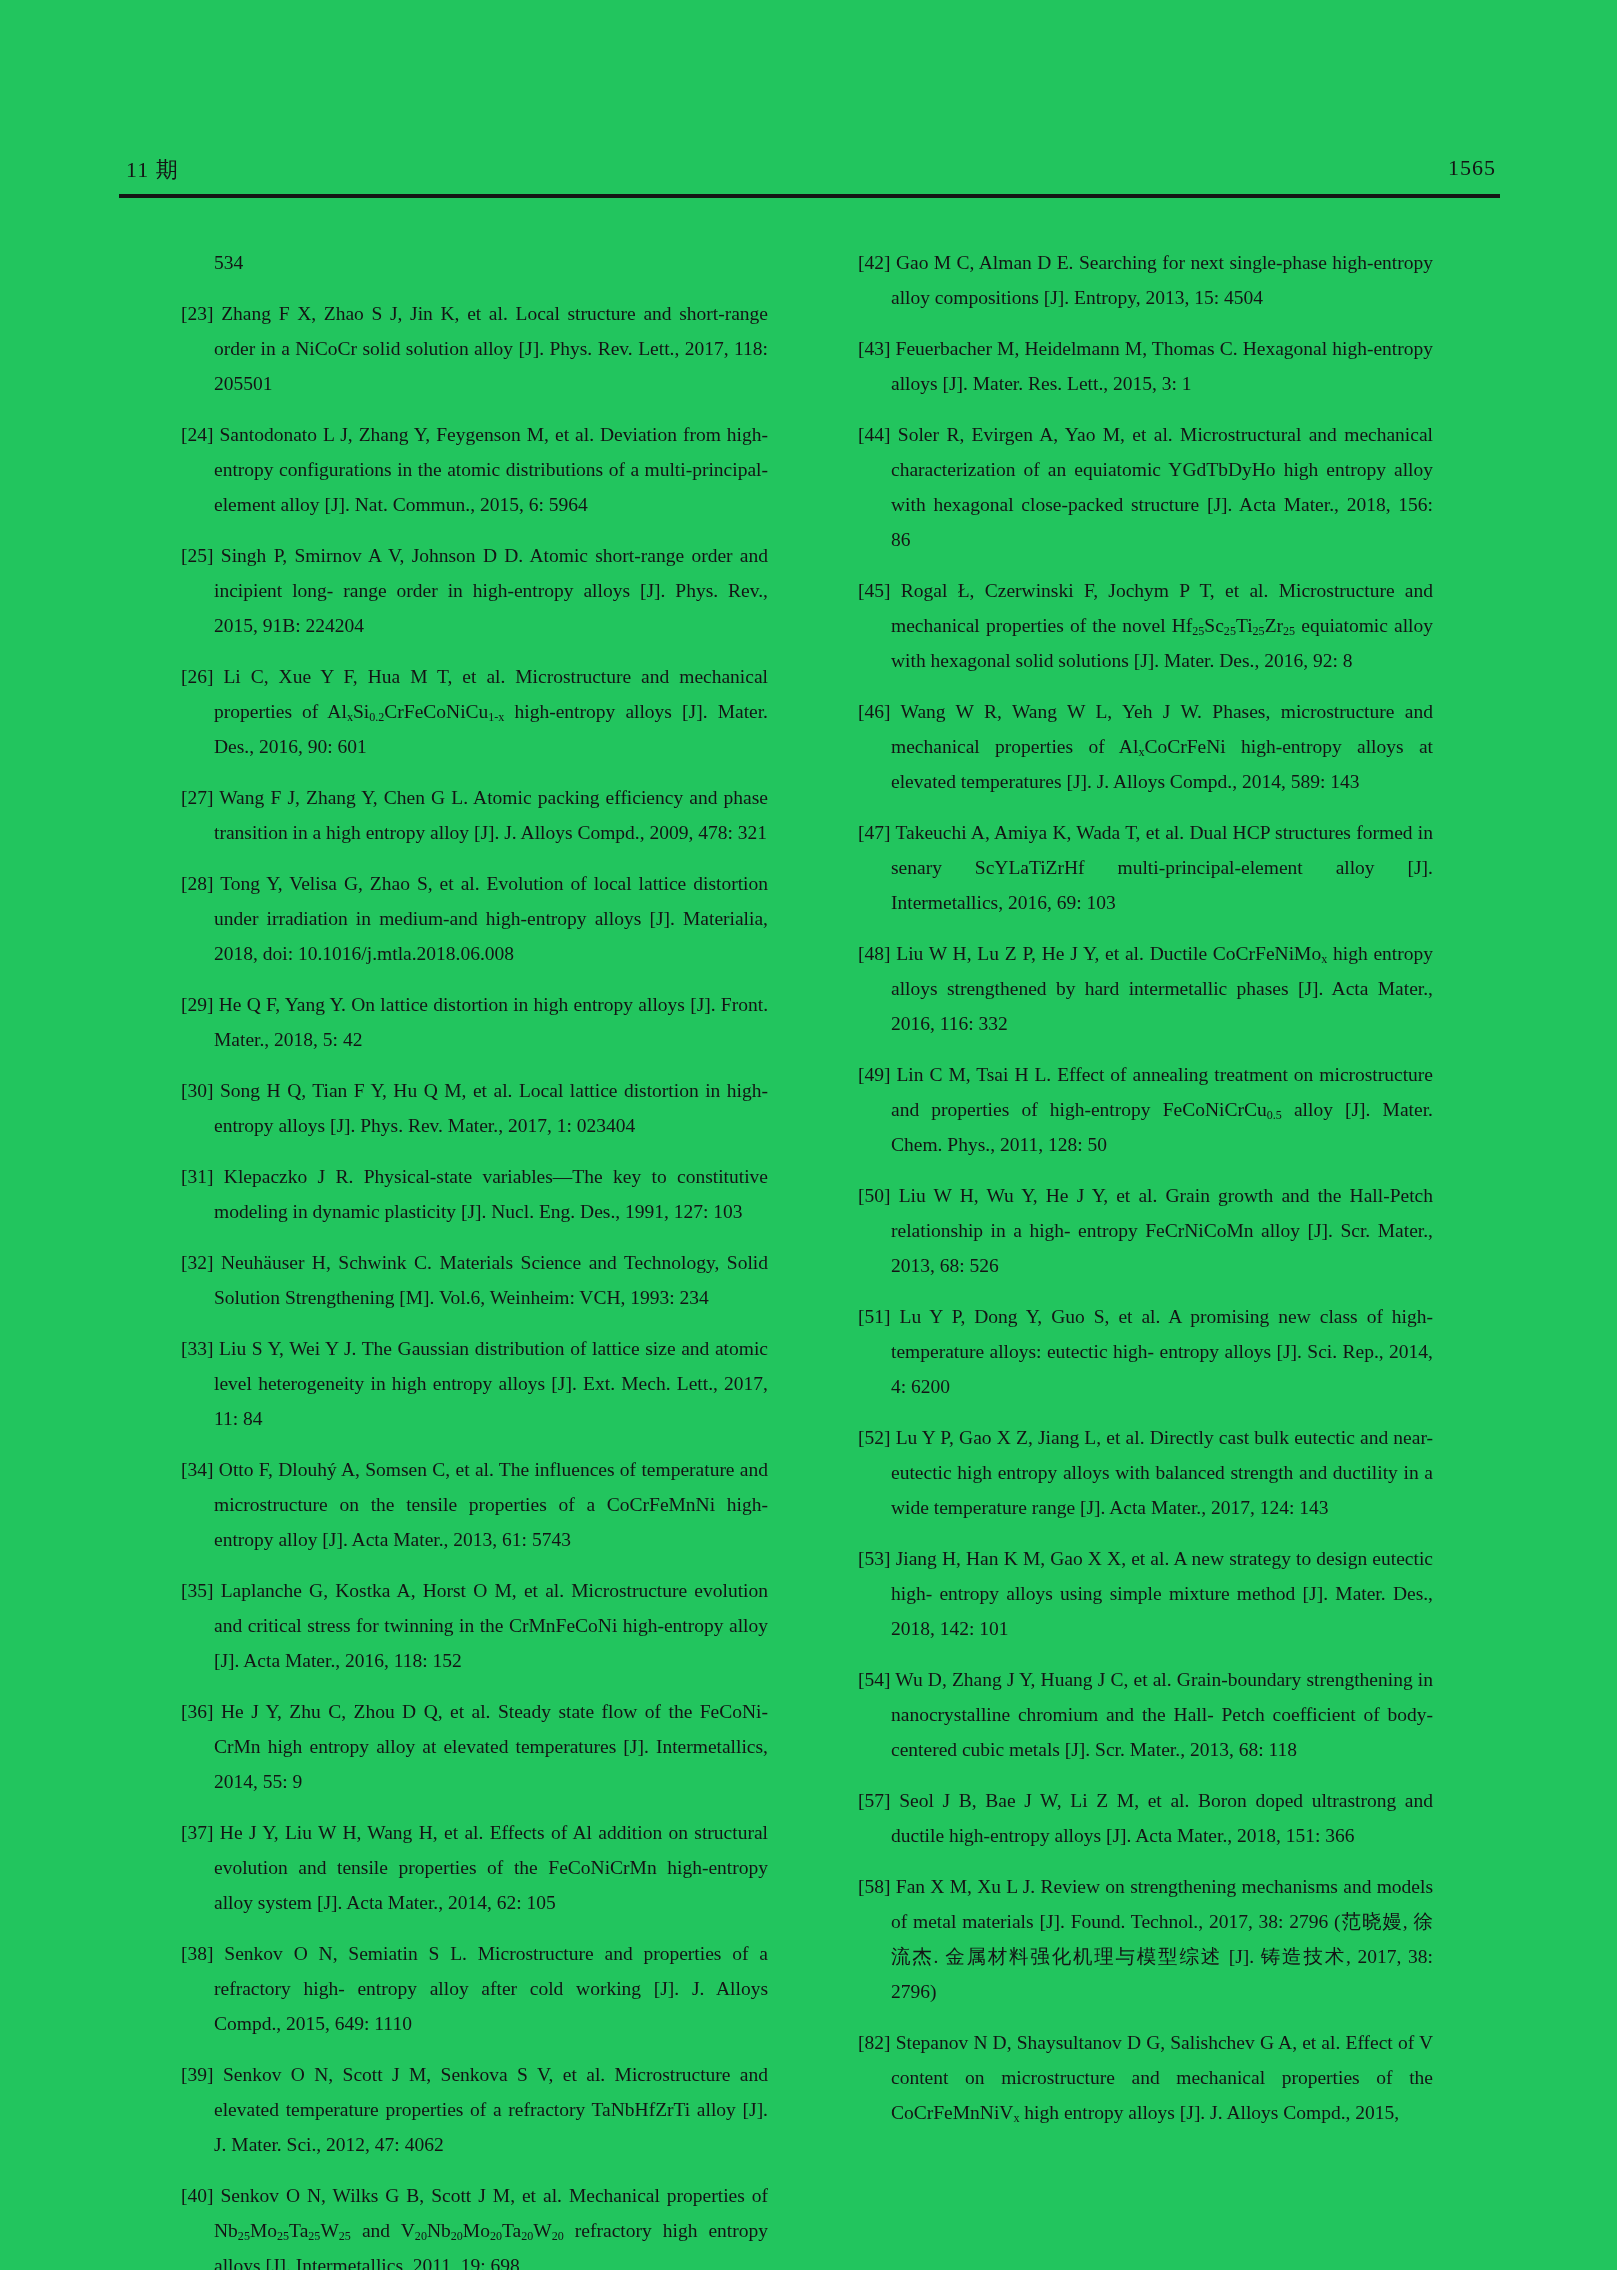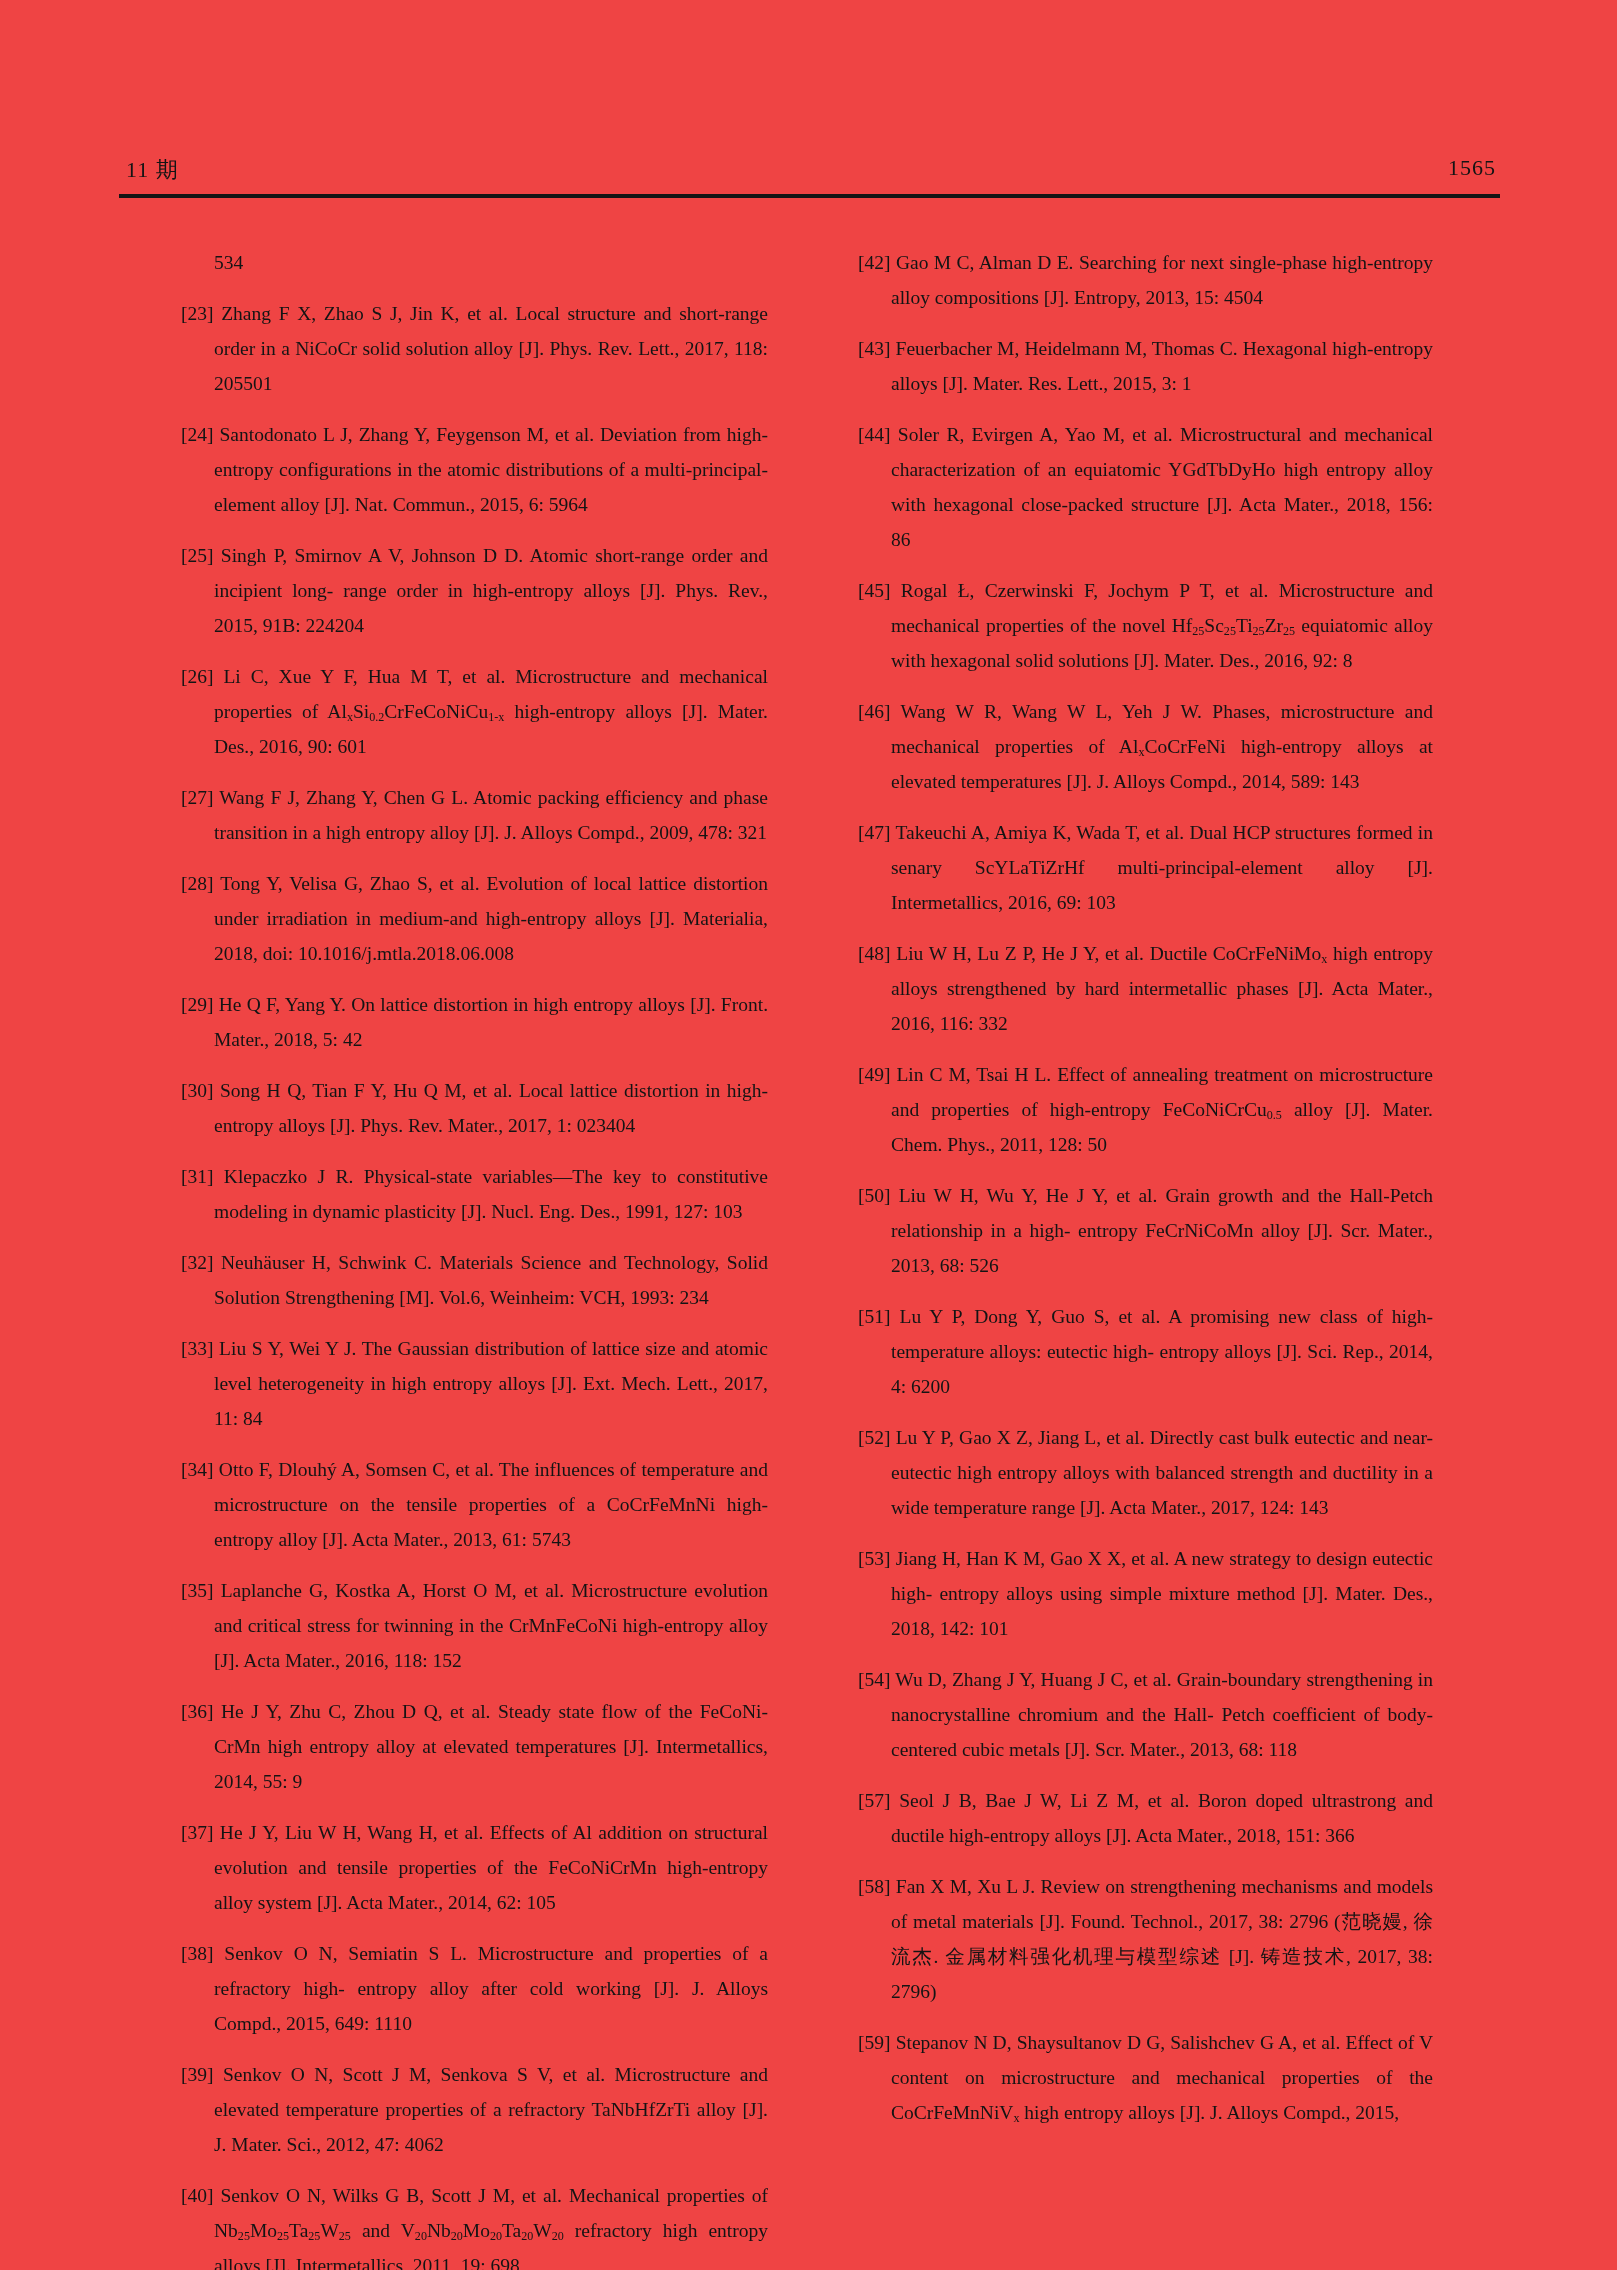--- a/index.html
+++ b/index.html
@@ -1,19 +1,19 @@
 <!DOCTYPE html>
 <html style="font-size:15px"><head>
 <meta charset="utf-8">
 <style>
   html,body{margin:0;padding:0;background:#e8e8e8;}
   #page{
     position:relative;
     width:1618px;height:2270px;
-    background:#ef4444;
+    background:#22c55e;
     font-family:"Liberation Serif","DejaVu Serif",serif;
     color:#141414;
     overflow:hidden;
   }
   
   .hdr-issue{position:absolute;left:126px;top:155px;font-size:22px;letter-spacing:1px;}
   .hdr-title{position:absolute;left:119px;width:1381px;top:152px;text-align:center;font-size:25px;letter-spacing:1px;}
   .hdr-page{position:absolute;right:122px;top:155px;font-size:22px;letter-spacing:1px;}
   .hdr-rule{position:absolute;left:119px;width:1381px;top:194px;height:3.8px;background:#151515;}
   
@@ -73,18 +73,18 @@
         <p class="ref"><span class="ref-num">[47]</span> <span class="ref-text">Takeuchi A, Amiya K, Wada T, et al. Dual HCP structures formed in senary ScYLaTiZrHf multi-principal-element alloy [J]. Intermetallics, 2016, 69: 103</span></p>
         <p class="ref"><span class="ref-num">[48]</span> <span class="ref-text">Liu W H, Lu Z P, He J Y, et al. Ductile CoCrFeNiMo<sub>x</sub> high entropy alloys strengthened by hard intermetallic phases [J]. Acta Mater., 2016, 116: 332</span></p>
         <p class="ref"><span class="ref-num">[49]</span> <span class="ref-text">Lin C M, Tsai H L. Effect of annealing treatment on microstructure and properties of high-entropy FeCoNiCrCu<sub>0.5</sub> alloy [J]. Mater. Chem. Phys., 2011, 128: 50</span></p>
         <p class="ref"><span class="ref-num">[50]</span> <span class="ref-text">Liu W H, Wu Y, He J Y, et al. Grain growth and the Hall-Petch relationship in a high- entropy FeCrNiCoMn alloy [J]. Scr. Mater., 2013, 68: 526</span></p>
         <p class="ref"><span class="ref-num">[51]</span> <span class="ref-text">Lu Y P, Dong Y, Guo S, et al. A promising new class of high-temperature alloys: eutectic high- entropy alloys [J]. Sci. Rep., 2014, 4: 6200</span></p>
         <p class="ref"><span class="ref-num">[52]</span> <span class="ref-text">Lu Y P, Gao X Z, Jiang L, et al. Directly cast bulk eutectic and near-eutectic high entropy alloys with balanced strength and ductility in a wide temperature range [J]. Acta Mater., 2017, 124: 143</span></p>
         <p class="ref"><span class="ref-num">[53]</span> <span class="ref-text">Jiang H, Han K M, Gao X X, et al. A new strategy to design eutectic high- entropy alloys using simple mixture method [J]. Mater. Des., 2018, 142: 101</span></p>
         <p class="ref"><span class="ref-num">[54]</span> <span class="ref-text">Wu D, Zhang J Y, Huang J C, et al. Grain-boundary strengthening in nanocrystalline chromium and the Hall- Petch coefficient of body-centered cubic metals [J]. Scr. Mater., 2013, 68: 118</span></p>
         <p class="ref"><span class="ref-num">[57]</span> <span class="ref-text">Seol J B, Bae J W, Li Z M, et al. Boron doped ultrastrong and ductile high-entropy alloys [J]. Acta Mater., 2018, 151: 366</span></p>
         <p class="ref"><span class="ref-num">[58]</span> <span class="ref-text">Fan X M, Xu L J. Review on strengthening mechanisms and models of metal materials [J]. Found. Technol., 2017, 38: 2796 (范晓嫚, 徐流杰. 金属材料强化机理与模型综述 [J]. 铸造技术, 2017, 38: 2796)</span></p>
-        <p class="ref"><span class="ref-num">[59]</span> <span class="ref-text">Stepanov N D, Shaysultanov D G, Salishchev G A, et al. Effect of V content on microstructure and mechanical properties of the CoCrFeMnNiV<sub>x</sub> high entropy alloys [J]. J. Alloys Compd., 2015,</span></p>
+        <p class="ref"><span class="ref-num">[82]</span> <span class="ref-text">Stepanov N D, Shaysultanov D G, Salishchev G A, et al. Effect of V content on microstructure and mechanical properties of the CoCrFeMnNiV<sub>x</sub> high entropy alloys [J]. J. Alloys Compd., 2015,</span></p>
       </div>
   </div>
 
 </div>
 
 
 </body></html>

